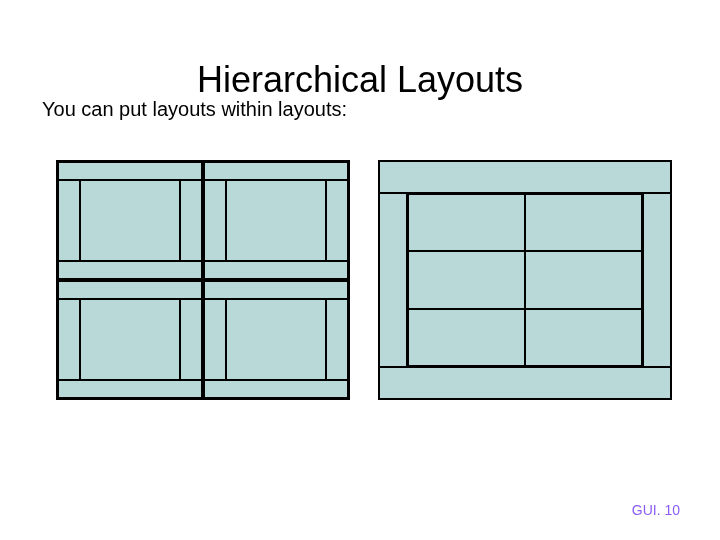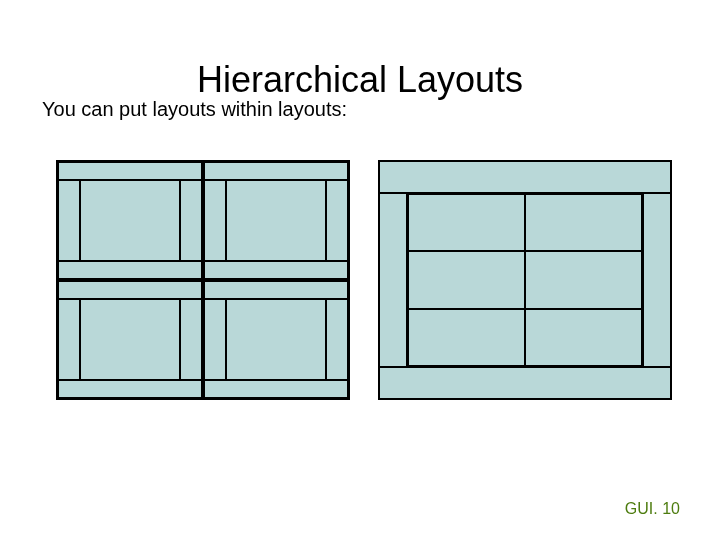--- a/index.html
+++ b/index.html
@@ -24,22 +24,22 @@
     position: absolute;
     left: 42px;
     top: 98px;
     font-size: 20px;
     color: #000;
   }
   .footer {
     position: absolute;
     right: 40px;
     bottom: 22px;
-    font-size: 16px;
-    color: #4d7c0f;
+    font-size: 14px;
+    color: #8b5cf6;
   }
 
   .dia-area {
     position: absolute;
     left: 56px;
     top: 160px;
     width: 616px;
     height: 240px;
     display: flex;
     gap: 28px;

